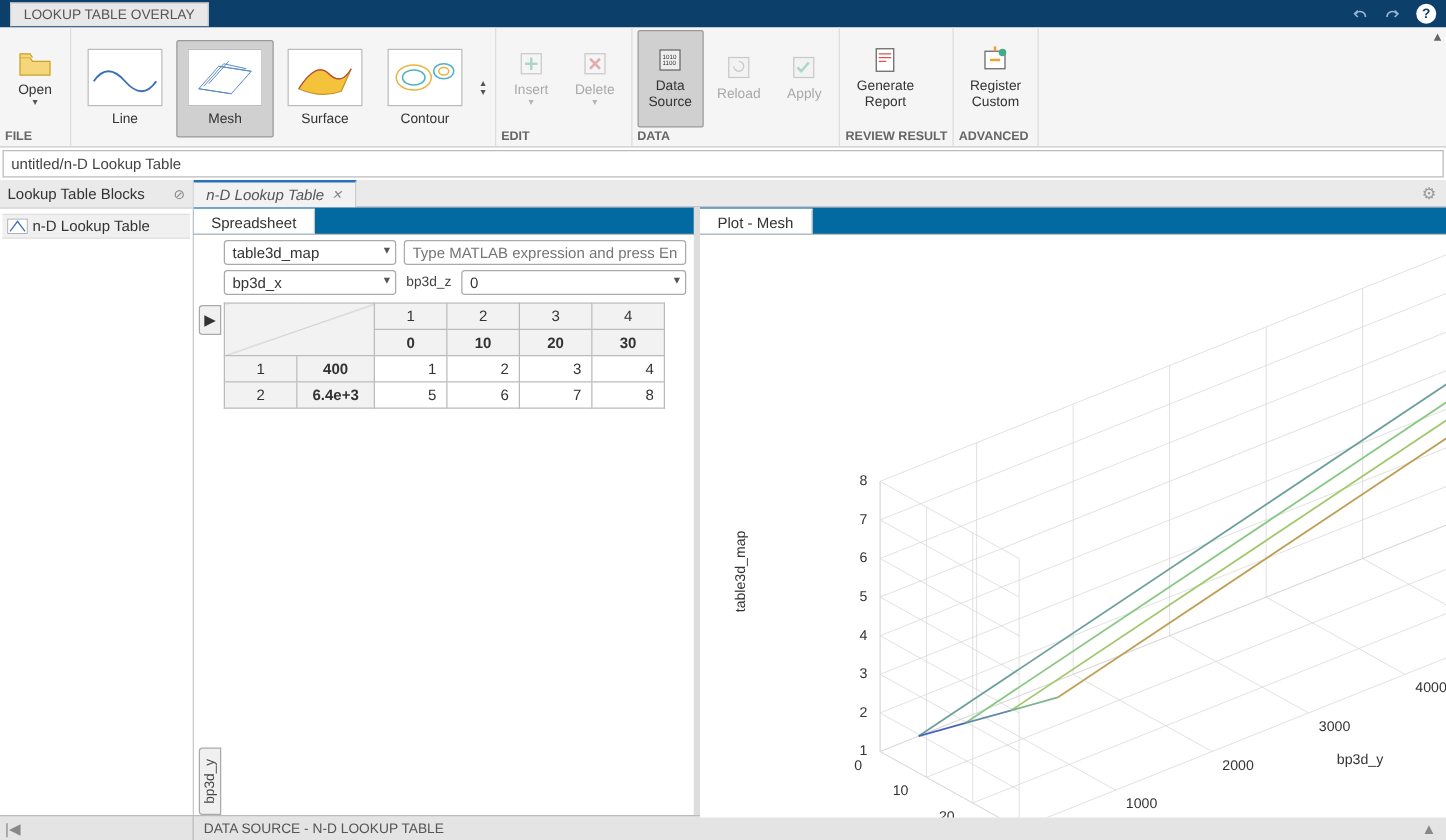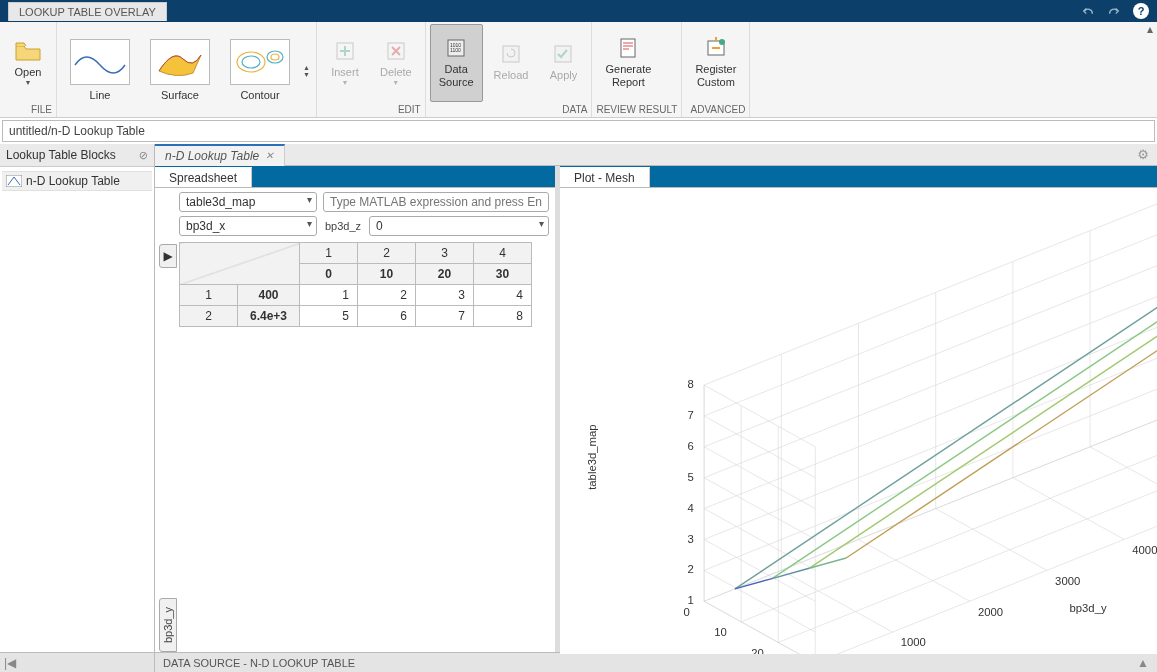--- a/index.html
+++ b/index.html
@@ -6,21 +6,21 @@
 body { font-family: "Segoe UI", Arial, sans-serif; font-size: 12px; color: #333; background: #fff; width: 1157px; height: 672px; overflow: hidden; display: flex; flex-direction: column; }
 .titlebar { background: #0d3f6b; color: #fff; height: 22px; display: flex; align-items: center; padding: 0 8px; justify-content: space-between; }
 .titlebar-tab { background: #e8e8e8; color: #555; padding: 3px 10px; font-size: 11px; border: 1px solid #ccc; border-bottom: none; }
 .titlebar-right { display: flex; gap: 12px; align-items: center; color: #99b7cc; }
 .titlebar-right svg { width: 14px; height: 14px; }
 .help-circle { width: 16px; height: 16px; border-radius: 50%; background: #fff; color: #0d3f6b; font-weight: bold; display: flex; align-items: center; justify-content: center; font-size: 11px; }
 
 .ribbon { background: #f5f5f5; border-bottom: 1px solid #ccc; display: flex; height: 96px; position: relative; }
 .ribbon-group { display: flex; flex-direction: column; border-right: 1px solid #ddd; padding: 2px 4px 0; }
 .ribbon-group-content { flex: 1; display: flex; align-items: center; gap: 2px; }
-.ribbon-group-label { font-size: 10px; color: #666; text-align: right; padding: 2px 0 2px; }
+.ribbon-group-label { font-size: 10px; color: #666; text-align: left; padding: 2px 0 2px; font-weight: bold; }
 .ribbon-btn { display: flex; flex-direction: column; align-items: center; justify-content: center; padding: 4px 8px; cursor: pointer; min-width: 48px; border: 1px solid transparent; border-radius: 2px; }
 .ribbon-btn.selected { background: #d0d0d0; border: 1px solid #999; }
 .ribbon-btn.tall { height: 78px; }
 .ribbon-btn.disabled { opacity: 0.4; cursor: default; }
 .ribbon-btn-label { font-size: 11px; margin-top: 4px; line-height: 1.2; text-align: center; }
 .ribbon-icon-plot { width: 60px; height: 46px; background: #fff; border: 1px solid #bbb; display: flex; align-items: center; justify-content: center; }
 .ribbon-collapse { position: absolute; right: 0; top: 0; width: 14px; height: 14px; display: flex; align-items: center; justify-content: center; color: #666; cursor: pointer; }
 
 .breadcrumb-bar { border: 1px solid #bbb; margin: 2px; padding: 3px 6px; font-size: 12px; color: #444; background: #fff; }
 
@@ -111,20 +111,34 @@
 
   <div class="ribbon-group">
     <div class="ribbon-group-content">
       <div class="ribbon-btn tall">
         <div class="ribbon-icon-plot">
             <svg width="54" height="34" viewBox="0 0 54 34">
               <path d="M2 20 Q13 4 27 20 T52 20" fill="none" stroke="#3a6fb7" stroke-width="1.5"></path>
             </svg>
           </div>
         <div class="ribbon-btn-label">Line</div>
+      </div>
+      <div class="ribbon-btn tall selected">
+        <div class="ribbon-icon-plot">
+            <svg width="54" height="34" viewBox="0 0 54 34">
+              <g fill="none" stroke="#5a8ac9" stroke-width="0.8">
+                <path d="M6 26 L22 8 L48 12 L32 30 Z"></path>
+                <path d="M10 24 L26 6 L44 10"></path>
+                <path d="M14 22 L30 4"></path>
+                <path d="M6 26 L32 30"></path>
+                <path d="M22 8 L48 12"></path>
+              </g>
+            </svg>
+          </div>
+        <div class="ribbon-btn-label">Mesh</div>
       </div>
       <div class="ribbon-btn tall">
         <div class="ribbon-icon-plot">
             <svg width="54" height="34" viewBox="0 0 54 34">
               <path d="M6 26 Q20 4 30 14 T48 10 L40 28 Q24 34 6 26 Z" fill="#f5c23b" stroke="#c9922b"></path>
               <path d="M6 26 Q20 4 30 14 T48 10" fill="none" stroke="#b84d3b"></path>
             </svg>
           </div>
         <div class="ribbon-btn-label">Surface</div>
       </div>

